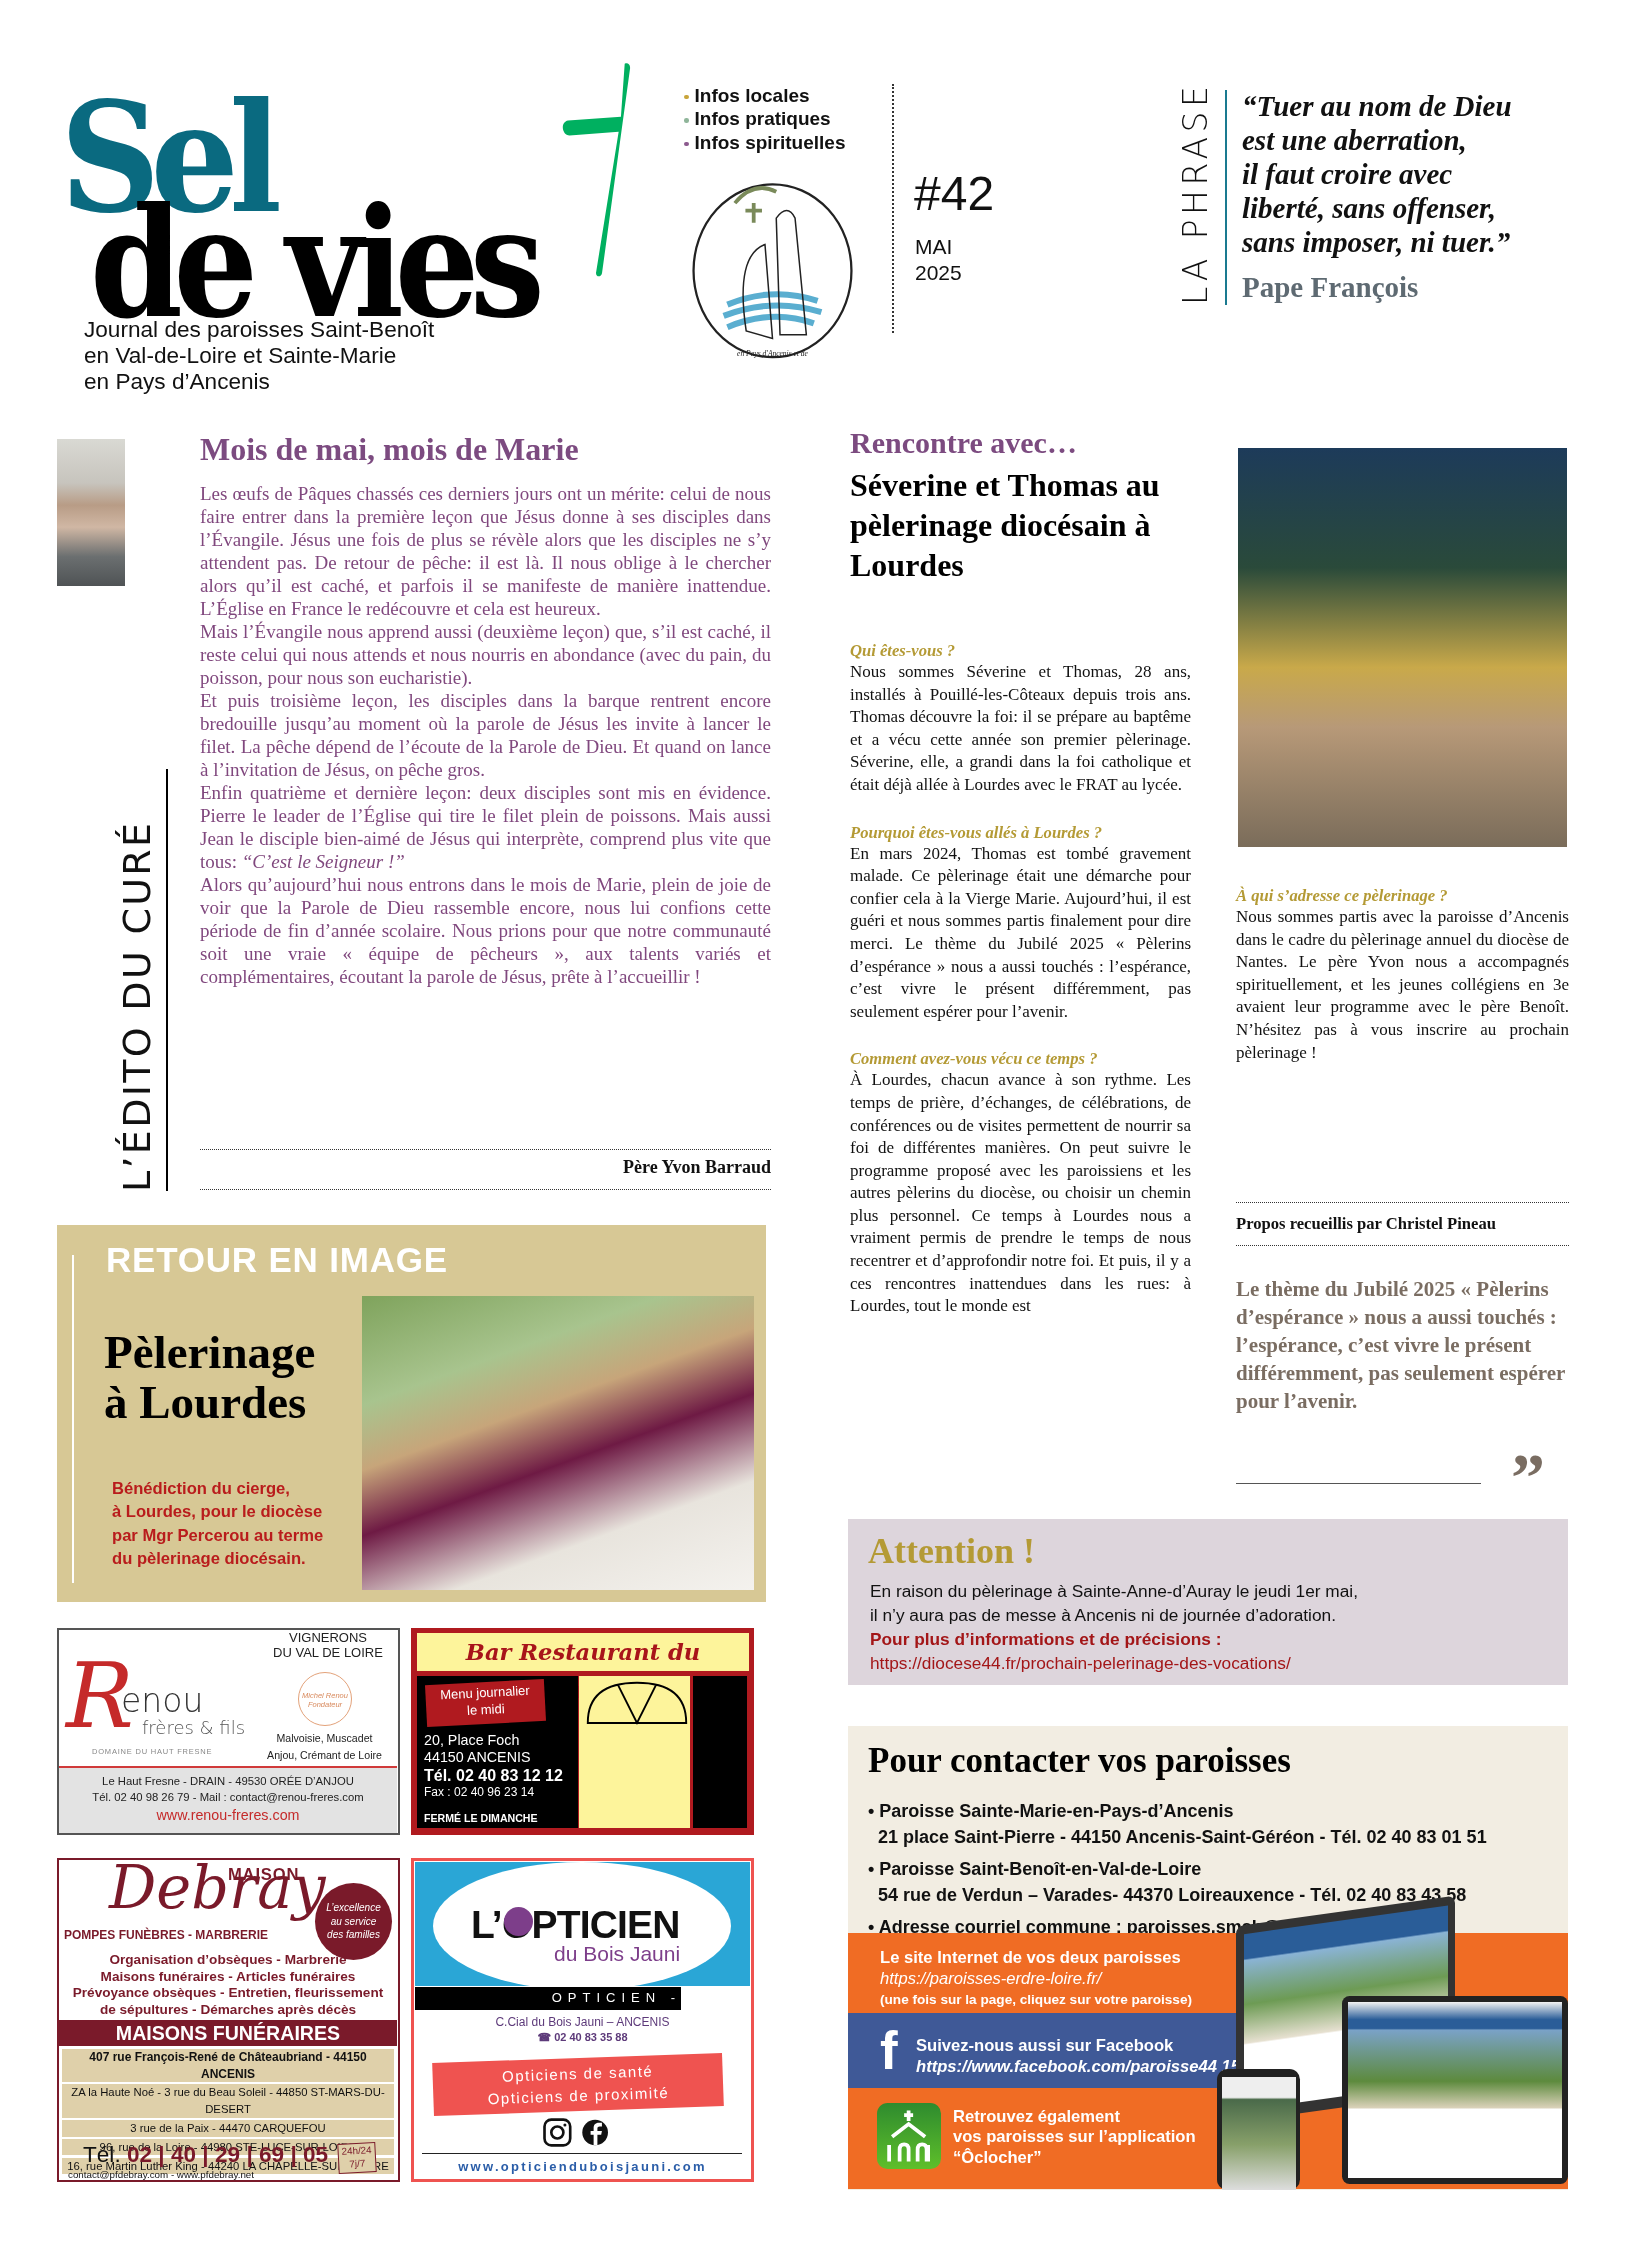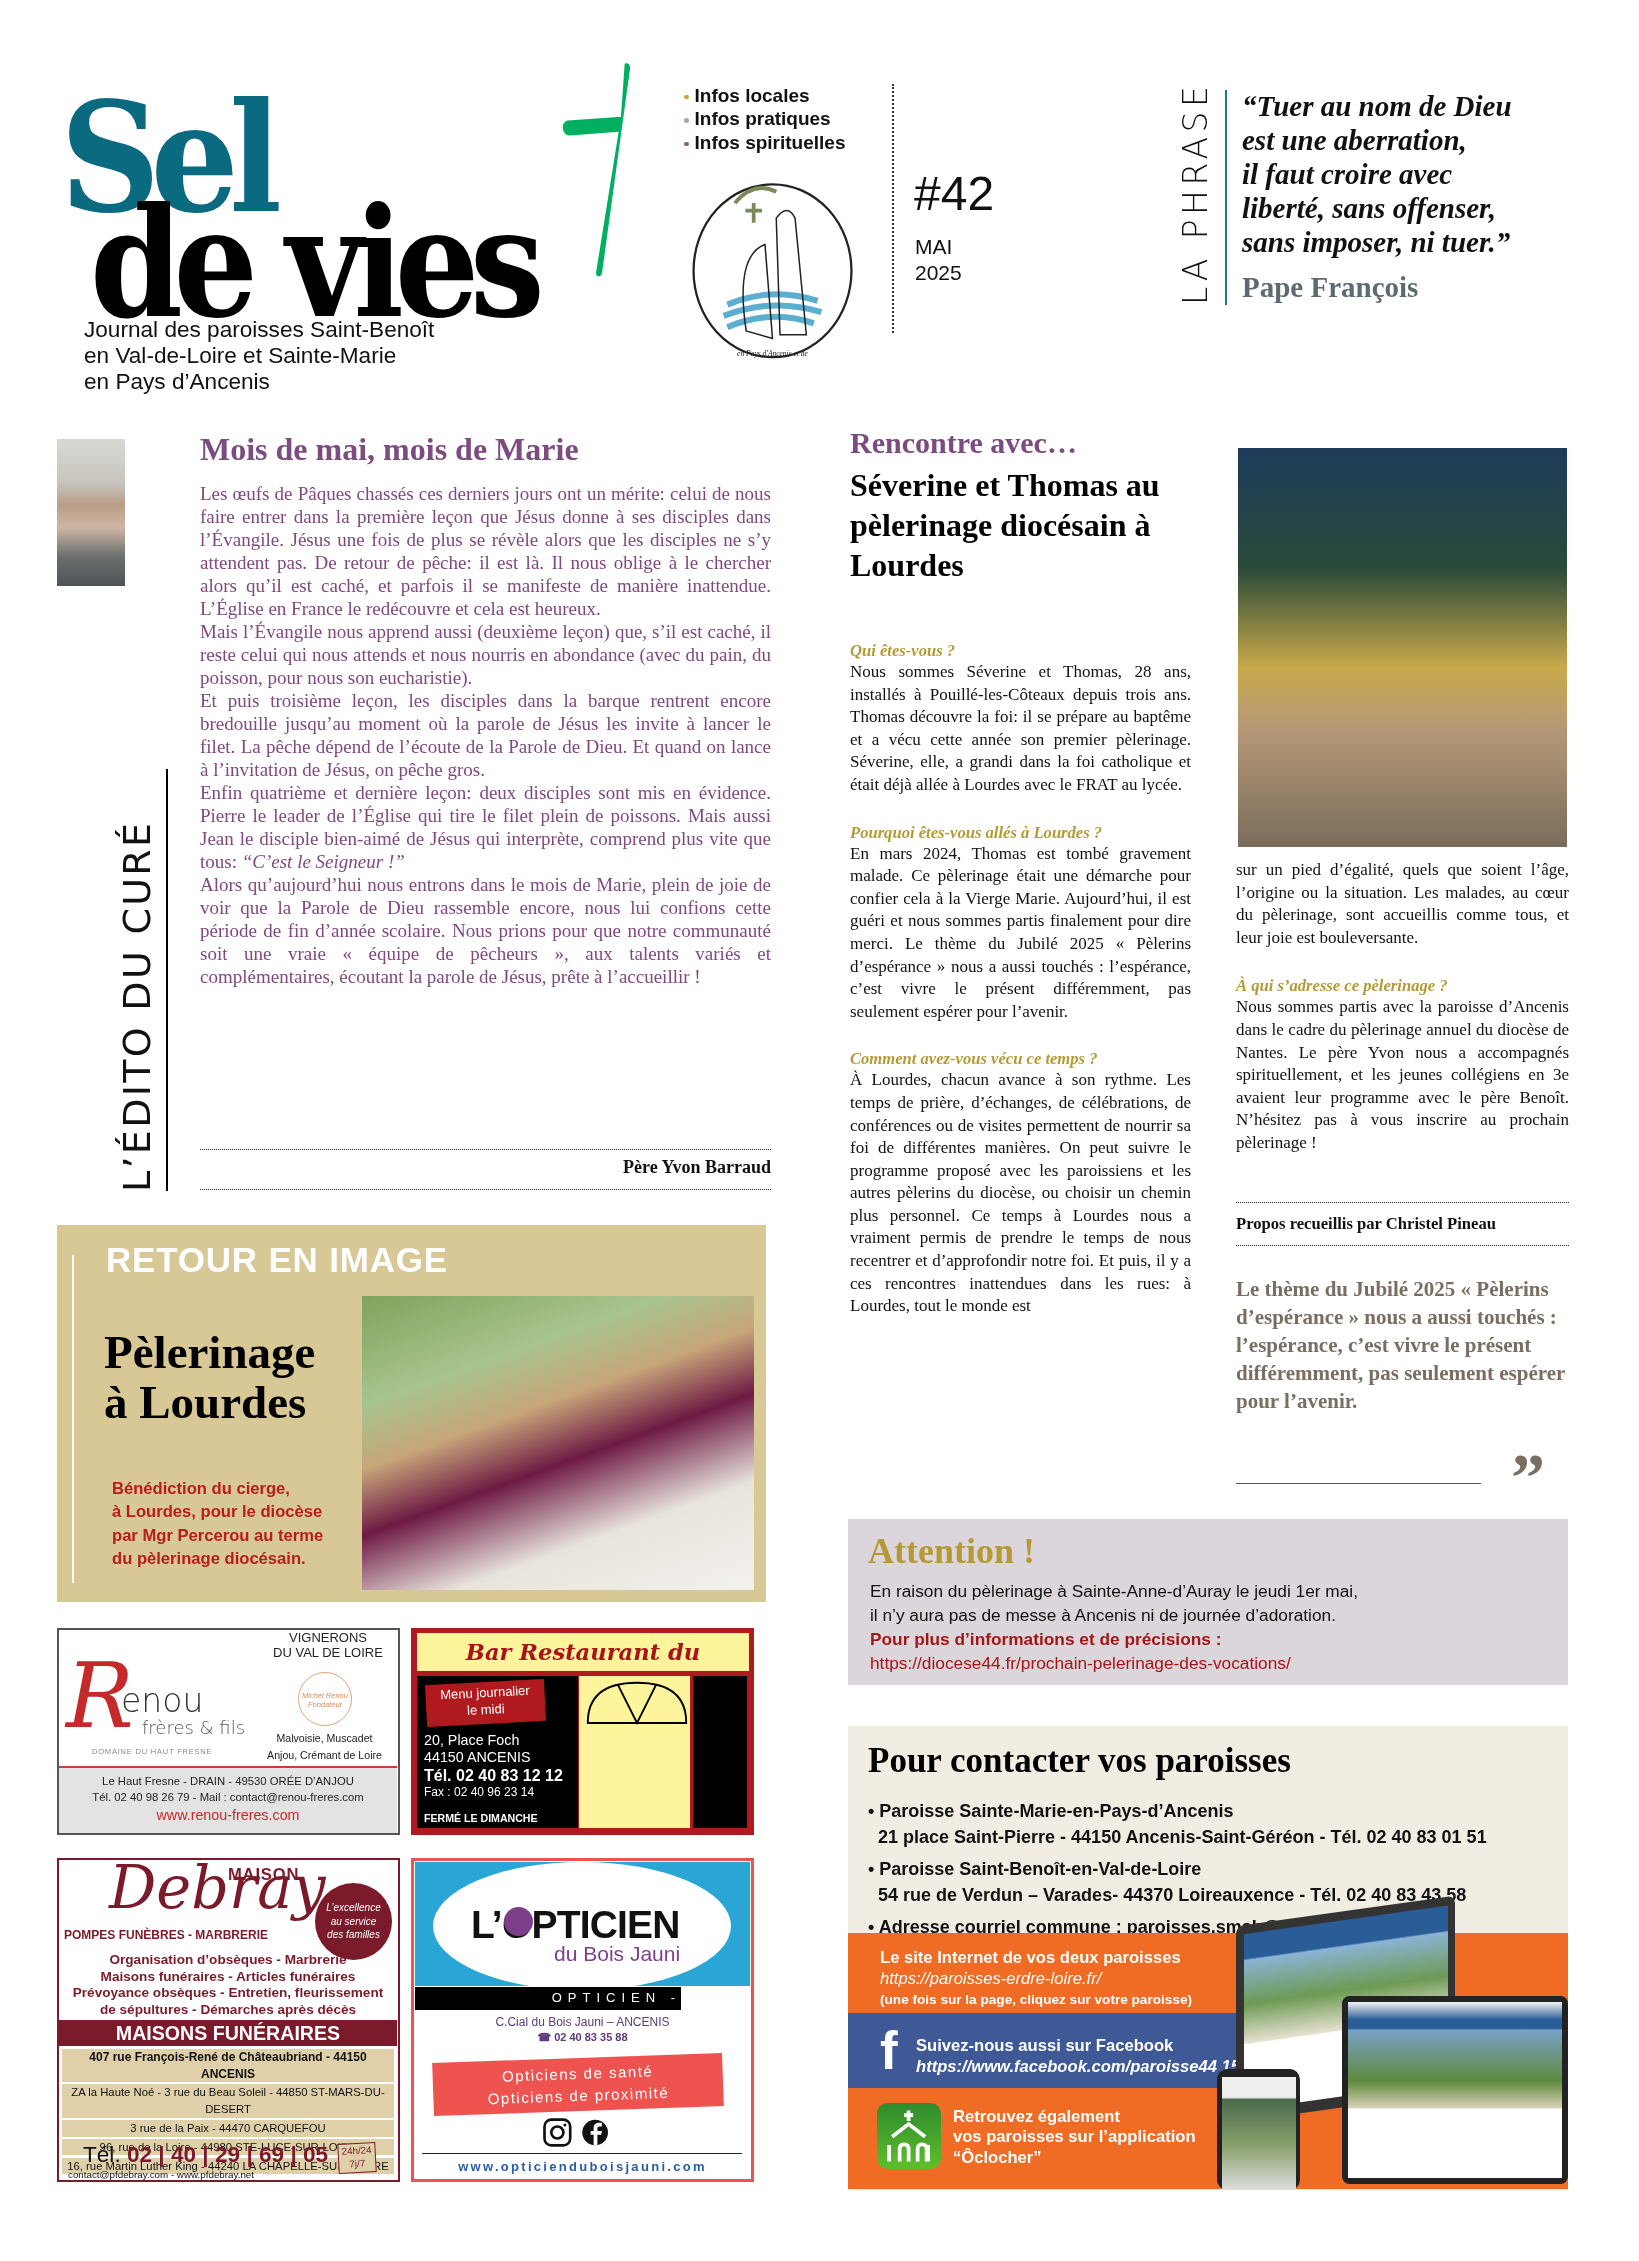--- a/index.html
+++ b/index.html
@@ -223,21 +223,20 @@
 <div class="abs" id="renc-photo"></div>
 <div class="abs" id="renc-col1">
   <div class="qa-q" style="margin-top:0">Qui êtes-vous ?</div>
   <div class="qa-a">Nous sommes Séverine et Thomas, 28 ans, installés à Pouillé-les-Côteaux depuis trois ans. Thomas découvre la foi: il se prépare au baptême et a vécu cette année son premier pèlerinage. Séverine, elle, a grandi dans la foi catholique et était déjà allée à Lourdes avec le FRAT au lycée.</div>
   <div class="qa-q">Pourquoi êtes-vous allés à Lourdes ?</div>
   <div class="qa-a">En mars 2024, Thomas est tombé gravement malade. Ce pèlerinage était une démarche pour confier cela à la Vierge Marie. Aujourd’hui, il est guéri et nous sommes partis finalement pour dire merci. Le thème du Jubilé 2025 « Pèlerins d’espérance » nous a aussi touchés : l’espérance, c’est vivre le présent différemment, pas seulement espérer pour l’avenir.</div>
   <div class="qa-q">Comment avez-vous vécu ce temps ?</div>
   <div class="qa-a">À Lourdes, chacun avance à son rythme. Les temps de prière, d’échanges, de célébrations, de conférences ou de visites permettent de nourrir sa foi de différentes manières. On peut suivre le programme proposé avec les paroissiens et les autres pèlerins du diocèse, ou choisir un chemin plus personnel. Ce temps à Lourdes nous a vraiment permis de prendre le temps de nous recentrer et d’approfondir notre foi. Et puis, il y a ces rencontres inattendues dans les rues: à Lourdes, tout le monde est</div>
 </div>
 <div class="abs" id="renc-col2">
-  <div class="qa-a">sur un pied d’égalité, quels que soient l’âge, l’origine ou la situation. Les malades, au cœur du pèlerinage, sont accueillis comme tous, et leur joie est bouleversante.</div>
   <div class="qa-q" style="margin-top:27px">À qui s’adresse ce pèlerinage ?</div>
   <div class="qa-a">Nous sommes partis avec la paroisse d’Ancenis dans le cadre du pèlerinage annuel du diocèse de Nantes. Le père Yvon nous a accompagnés spirituellement, et les jeunes collégiens en 3e avaient leur programme avec le père Benoît. N’hésitez pas à vous inscrire au prochain pèlerinage !</div>
 </div>
 <div class="abs" id="renc-dots1"></div>
 <div class="abs" id="renc-credit">Propos recueillis par Christel Pineau</div>
 <div class="abs" id="renc-dots2"></div>
 <div class="abs" id="pullquote">Le thème du Jubilé 2025 « Pèlerins d’espérance » nous a aussi touchés : l’espérance, c’est vivre le présent différemment, pas seulement espérer pour l’avenir.</div>
 <div class="abs" id="pull-line"></div>
 <div class="abs" id="pull-mark">”</div>
 

